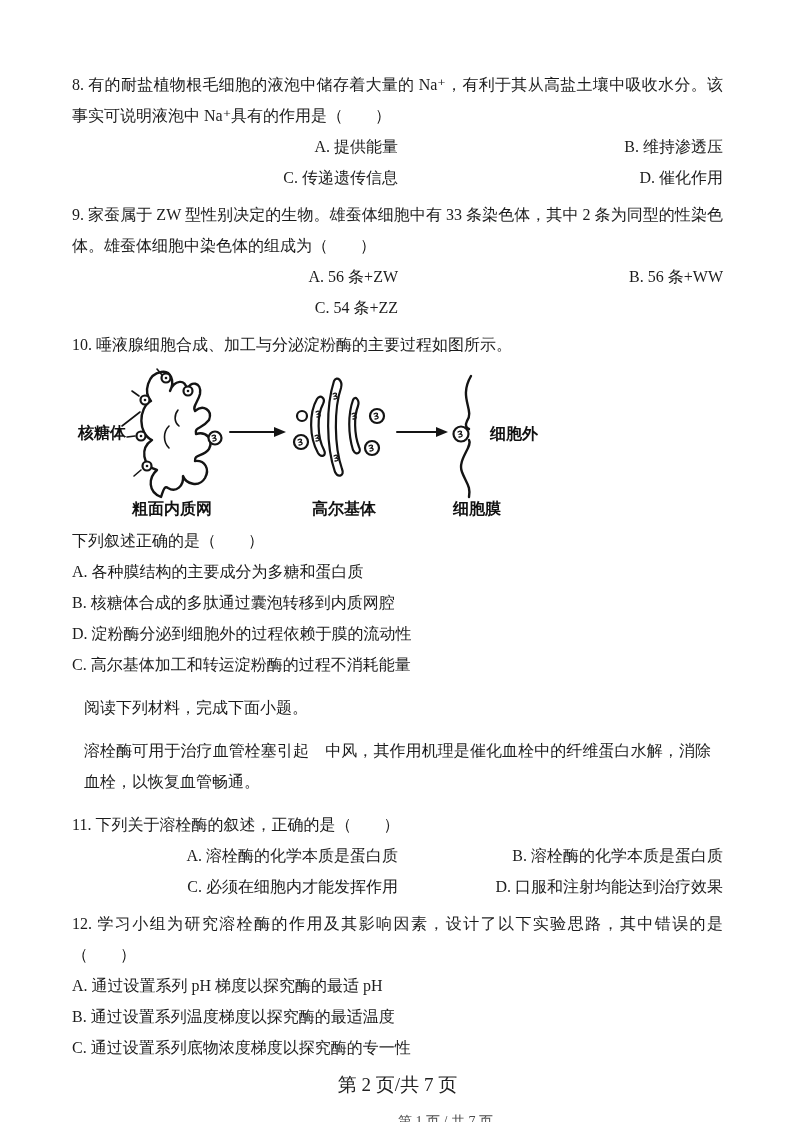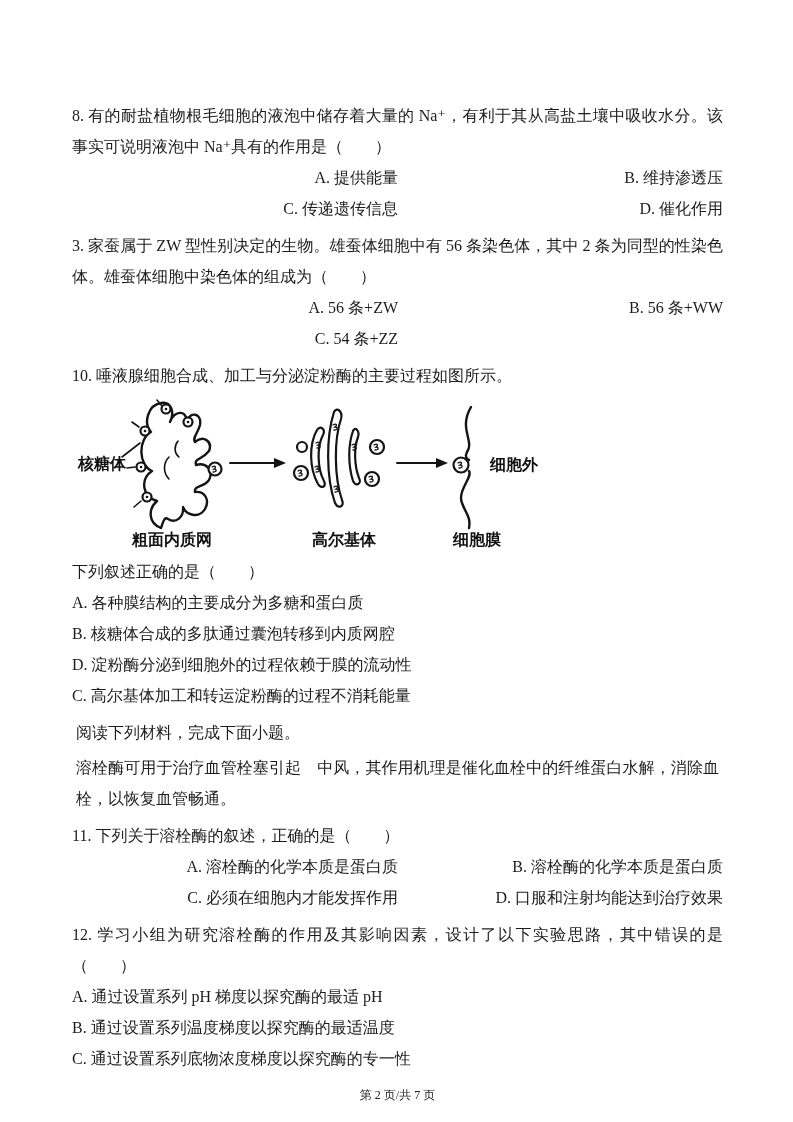--- a/index.html
+++ b/index.html
@@ -5,41 +5,41 @@
   html,body { margin:0; padding:0; background:#ffffff; }
   .page {
     position:relative;
     width:793px; height:1122px;
     background:#ffffff;
     color:#1c1c1c;
     font-family:"Liberation Serif","DejaVu Serif",serif;
     font-size:16px;
     line-height:31px;
     box-sizing:border-box;
-    padding:100px 70px 0 72px;
+    padding:69px 70px 0 72px;
     overflow:hidden;
   }
   .stem { margin:0; text-align:justify; }
-  .para { margin:4px; text-align:justify; }
+  .para { margin:12px; text-align:justify; }
   .qblock { margin-bottom:6px; }
   .opts-2col { display:grid; grid-template-columns:326px 1fr;text-align:right; }
   .opts-1col { display:block; }
   .opt { display:block; white-space:nowrap; }
   .diagram-wrap { margin:6px 0 4px 0; height:155px; }
   svg.secretion { display:block; }
   svg.secretion .ln   { fill:none; stroke:#141414; stroke-width:2.4; stroke-linecap:round; stroke-linejoin:round; }
   svg.secretion .thin { fill:none; stroke:#141414; stroke-width:1.6; stroke-linecap:round; }
   svg.secretion .sac  { fill:#ffffff; stroke:#141414; stroke-width:2.2; stroke-linejoin:round; }
   svg.secretion .ves  { fill:#ffffff; stroke:#141414; stroke-width:2.2; }
   svg.secretion .dot  { fill:#141414; stroke:none; }
   svg.secretion .arr  { fill:#141414; stroke:none; }
   svg.secretion .mark { fill:none; stroke:#141414; stroke-width:1.3; stroke-linecap:round; }
   svg.secretion text  { font-family:"Liberation Serif","DejaVu Serif",serif; font-weight:bold; font-size:16px; fill:#111111; }
   .footer-doc {
-    margin-top:3px; text-align:center; font-size:12px; color:#222222;
+    margin-top:3px; text-align:center; font-size:19px; color:#222222;
   }
   .footer-viewer {
     margin-top:6px; text-align:center; font-size:14px; color:#4a4a4a;
     transform:translateX(48px);
   }
 </style>
 </head>
 <body>
 
 <div class="page">
@@ -48,21 +48,21 @@
     <p class="stem">8. 有的耐盐植物根毛细胞的液泡中储存着大量的 Na⁺，有利于其从高盐土壤中吸收水分。该事实可说明液泡中 Na⁺具有的作用是（　　）</p>
     <div class="opts-2col">
       <span class="opt">A. 提供能量</span>
       <span class="opt">B. 维持渗透压</span>
       <span class="opt">C. 传递遗传信息</span>
       <span class="opt">D. 催化作用</span>
     </div>
   </div>
 
   <div class="qblock">
-    <p class="stem">3. 家蚕属于 ZW 型性别决定的生物。雄蚕体细胞中有 56 条染色体，其中 2 条为同型的性染色体。雄蚕体细胞中染色体的组成为（　　）</p>
+    <p class="stem">9. 家蚕属于 ZW 型性别决定的生物。雄蚕体细胞中有 33 条染色体，其中 2 条为同型的性染色体。雄蚕体细胞中染色体的组成为（　　）</p>
     <div class="opts-2col">
       <span class="opt">A. 56 条+ZW</span>
       <span class="opt">B. 56 条+WW</span>
       <span class="opt">C. 54 条+ZZ</span>
     </div>
   </div>
 
   <div class="qblock">
     <p class="stem">10. 唾液腺细胞合成、加工与分泌淀粉酶的主要过程如图所示。</p>
 

